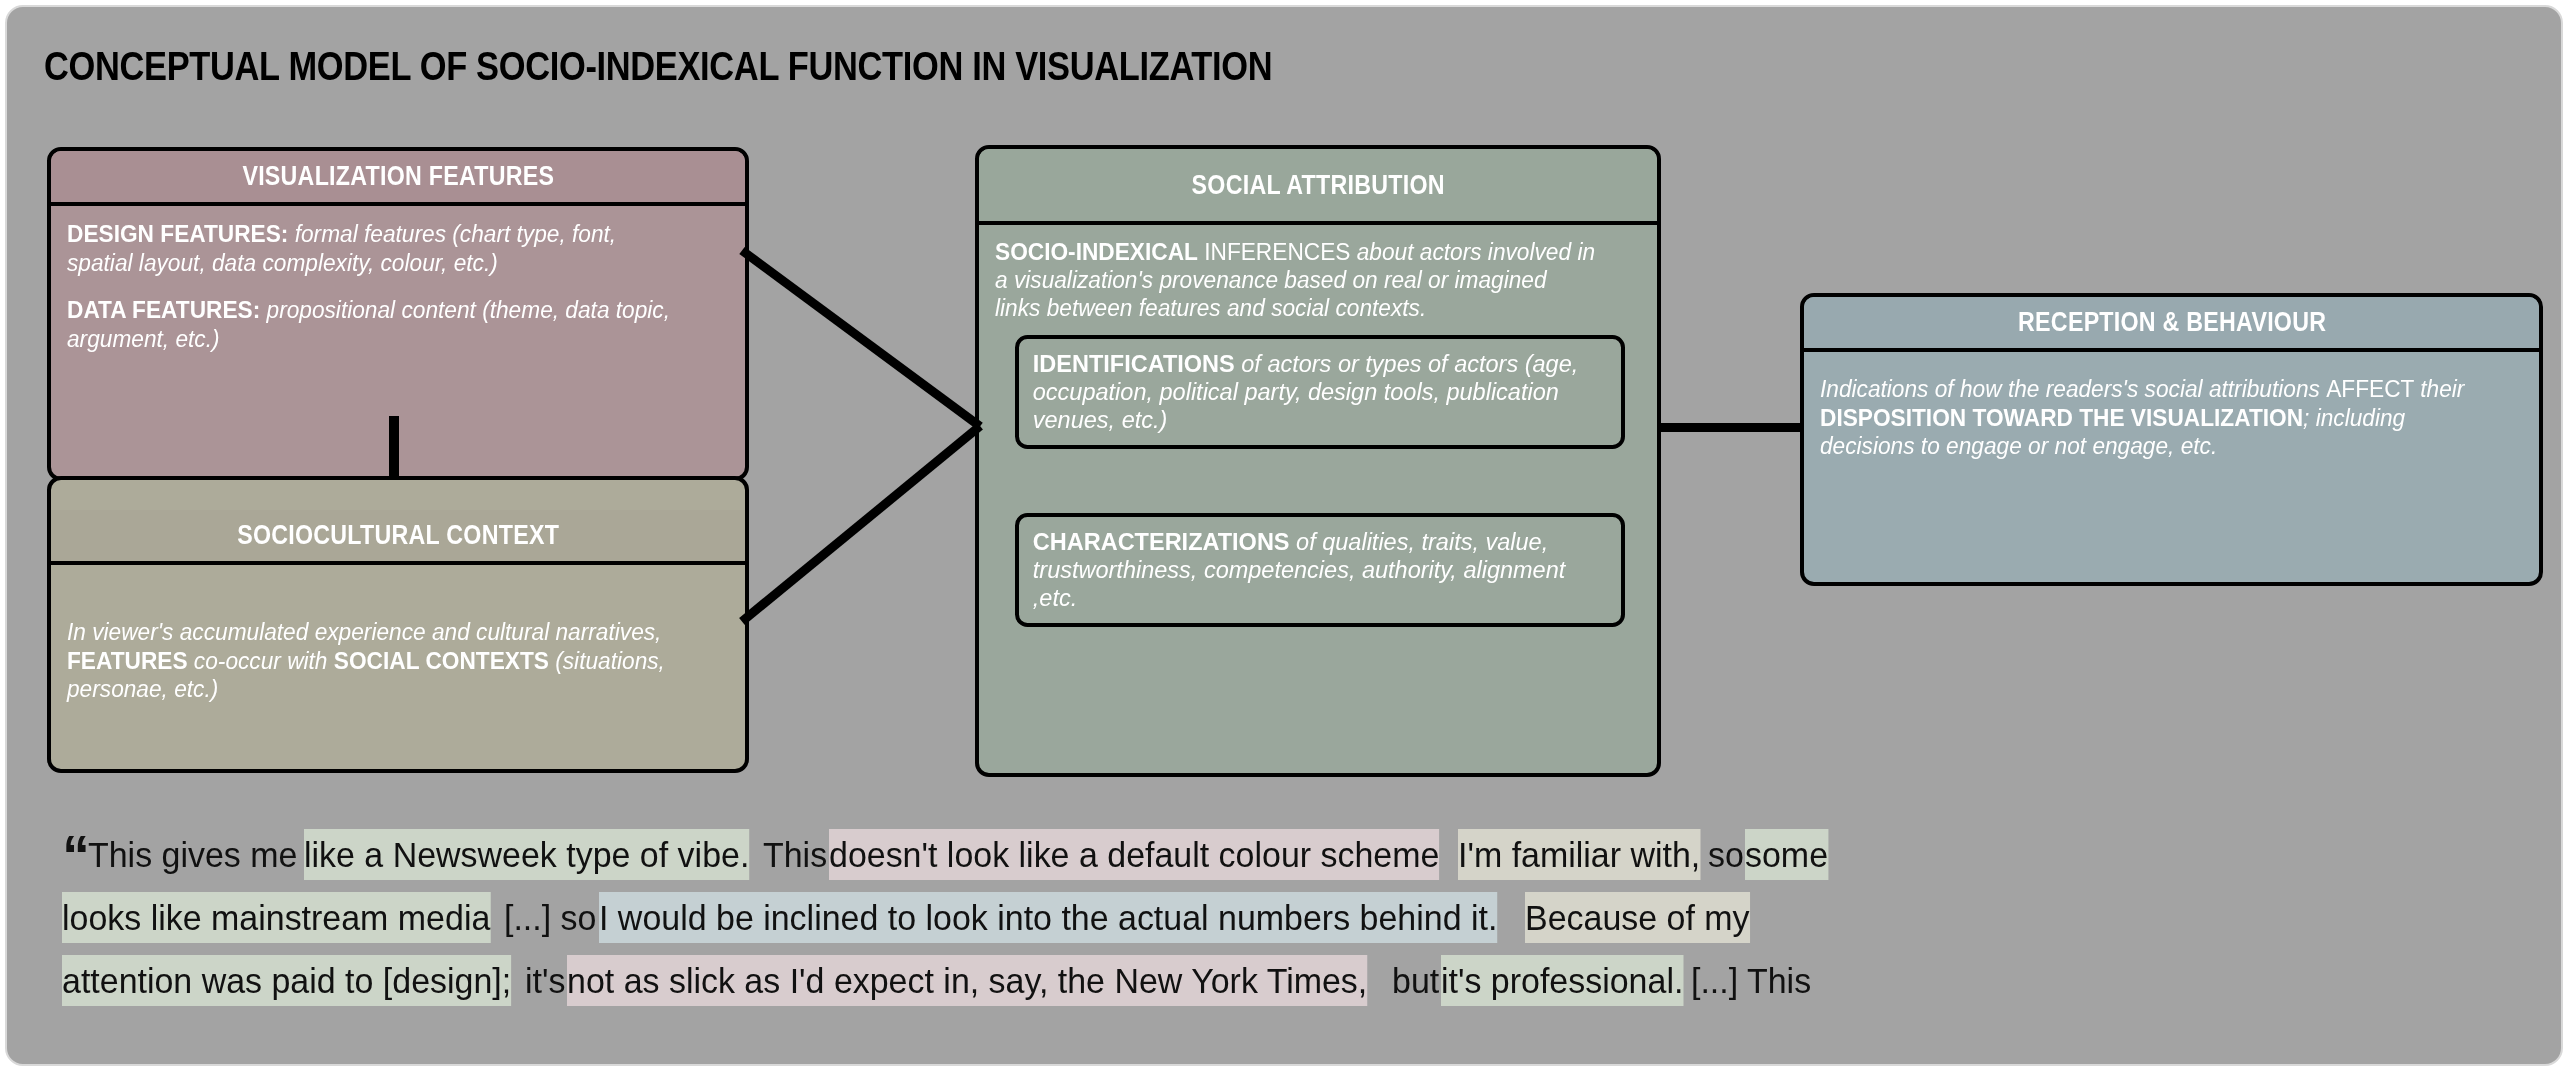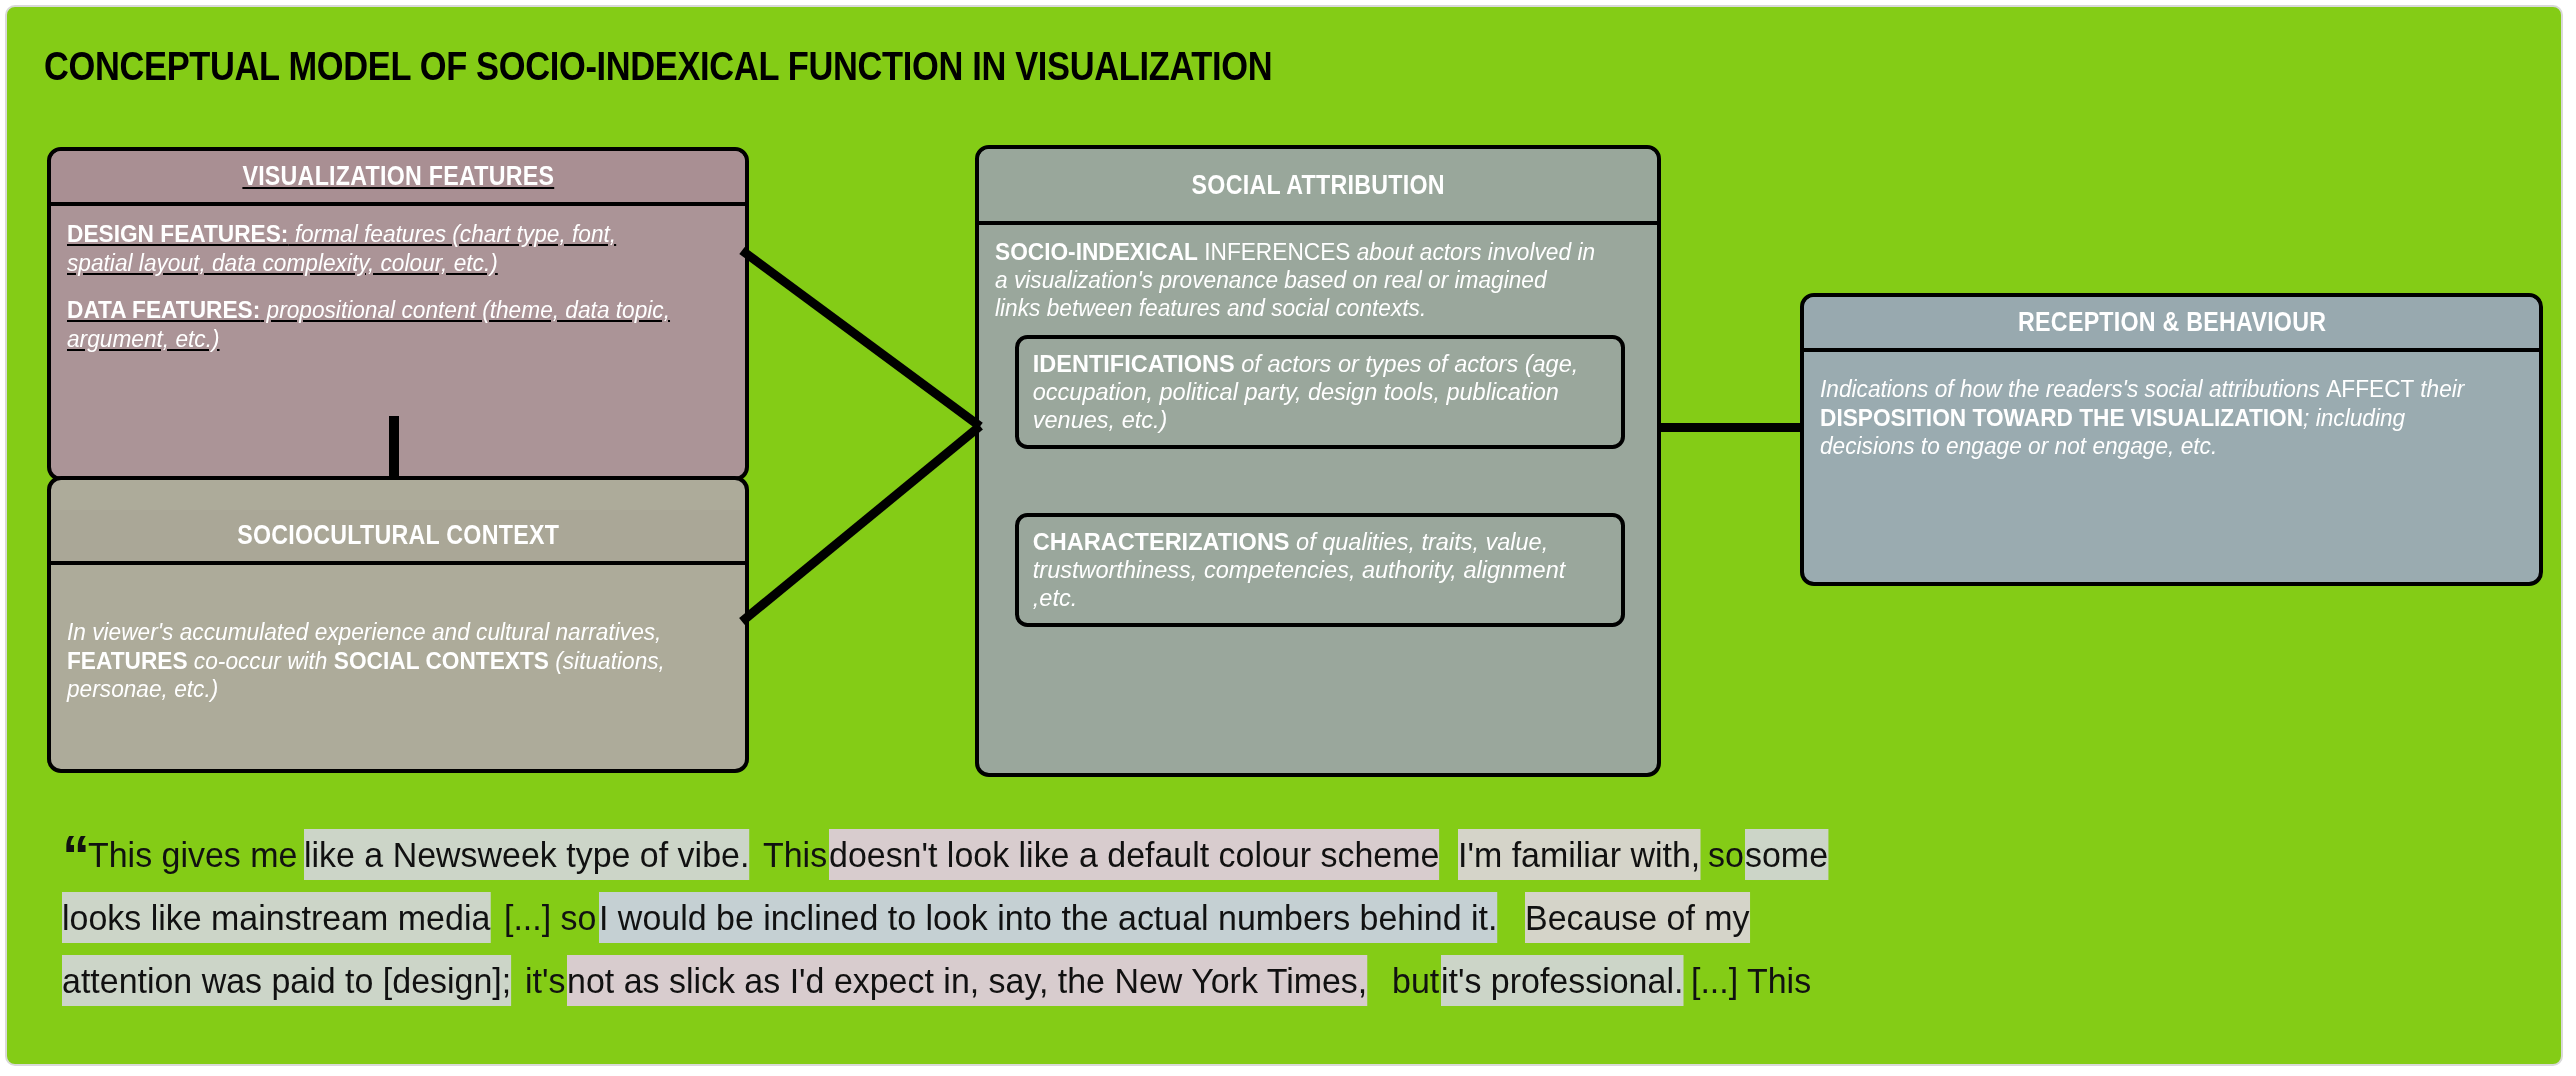--- a/index.html
+++ b/index.html
@@ -1,21 +1,21 @@
 <!DOCTYPE html>
 <html style="font-size:14px"><head>
 <meta charset="utf-8">
 <style>
   html,body{margin:0;padding:0;background:#ffffff;}
   body{width:2576px;height:1077px;font-family:"Liberation Sans",sans-serif;}
 
   #frame{
     position:absolute; left:5.3px; top:5.3px; width:2558px; height:1061px;
-    border:2.7px solid #d9d9d9; border-radius:10px; box-sizing:border-box;
-    background:#84cc16; overflow:hidden;
+    border:2.7px solid #d9d9d9; border-radius:18px; box-sizing:border-box;
+    background:#a3a3a3; overflow:hidden;
   }
 
   
   #title{
     position:absolute; left:37px; top:36px;
     font-size:41px; font-weight:bold; color:#000;
     letter-spacing:-0.4px;
     transform:scaleX(0.84); transform-origin:left top;
     white-space:nowrap;
   }
@@ -54,21 +54,21 @@
   .c-mauve   {background:#ab9497;}
   .c-mauve-h {background:#a98f93;}
   .c-olive   {background:#adab9a;}
   .c-olive-h {background:#aaa797;}
   .c-sage    {background:#9aa79c;}
   .c-sage-h  {background:#99a79b;}
   .c-blue    {background:#9aabb0;}
   .c-blue-h  {background:#98a9af;}
 
   
-  #box-vizfeatures{left:40px; top:140px; width:702px; height:334px;text-decoration:underline;}
+  #box-vizfeatures{left:40px; top:140px; width:702px; height:334px;}
   #box-vizfeatures .hdr{height:55px;}
   #box-sociocultural{left:40px; top:469px; width:702px; height:297px;}
   #box-sociocultural .hdr{height:55px;margin-top:30px;}
   #box-social{left:968px; top:138px; width:686px; height:632px;}
   #box-social .hdr{height:76px;}
   #box-reception{left:1793px; top:286px; width:743px; height:293px;}
   #box-reception .hdr{height:55px;}
 
   
   .subcard{

